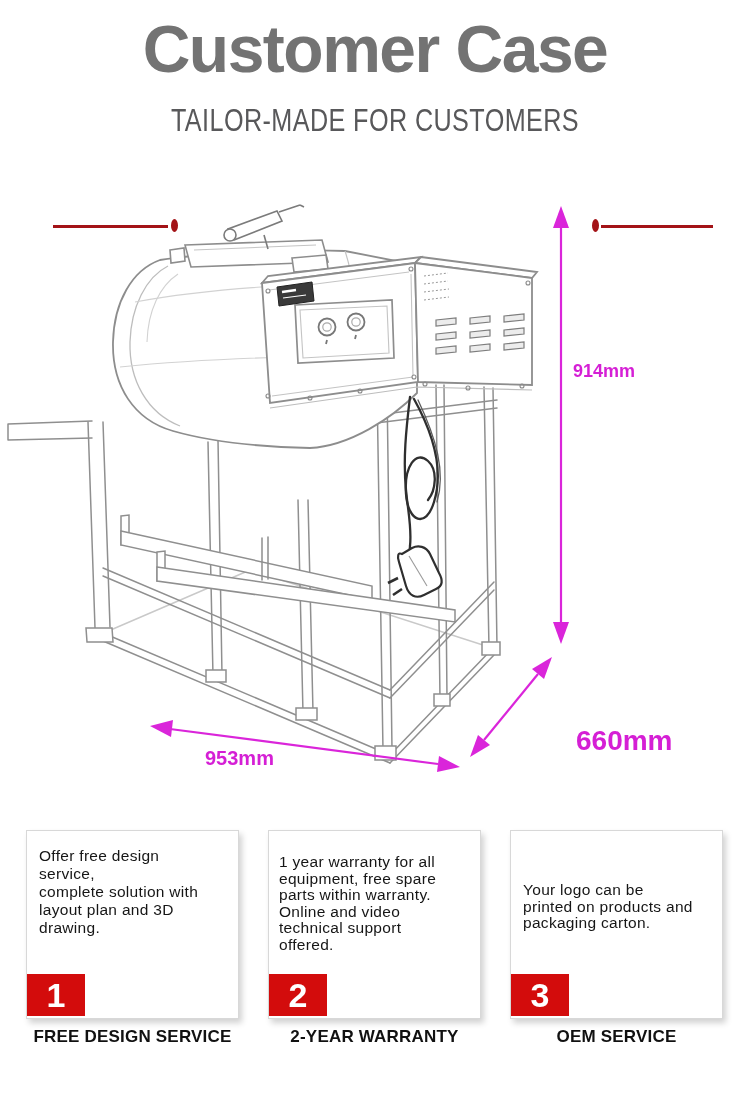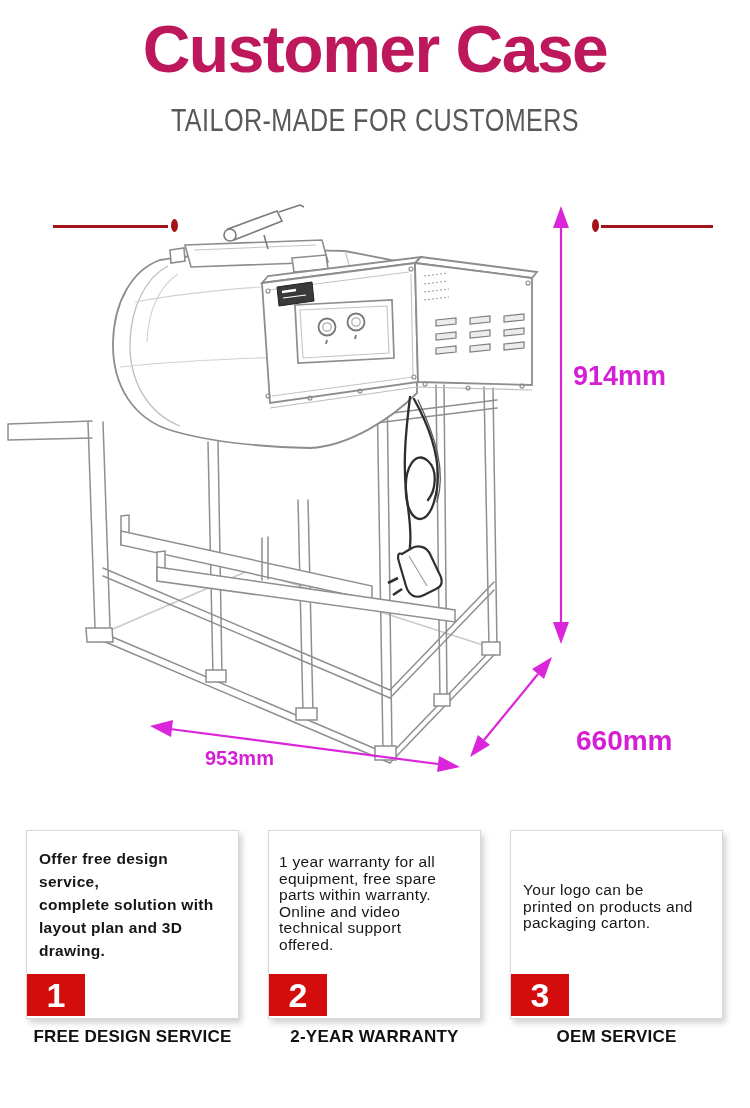--- a/index.html
+++ b/index.html
@@ -1,47 +1,47 @@
 <!DOCTYPE html>
 <html><head>
 <meta charset="utf-8">
 <style>
   html,body{margin:0;padding:0;background:#fff;}
   .page{position:relative;width:750px;height:1108px;background:#fff;overflow:hidden;
         font-family:"Liberation Sans",sans-serif;}
 
   
   .title{position:absolute;top:12px;left:0;right:0;margin:0;text-align:center;
-         font-size:66px;font-weight:700;letter-spacing:-1.5px;color:#be185d;line-height:1.15;}
+         font-size:66px;font-weight:700;letter-spacing:-1.5px;color:#737373;line-height:1.15;}
   .subtitle-row{position:absolute;top:100px;left:0;right:0;height:40px;}
   .deco-line{position:absolute;top:125px;height:2.5px;background:#a31317;}
   .deco-line.left{left:53px;width:115px;}
   .deco-line.right{left:601px;width:112px;}
   .deco-dot{position:absolute;top:119px;width:7px;height:13px;border-radius:50%;background:#a31317;}
   .deco-dot.left{left:171px;}
   .deco-dot.right{left:592px;}
   .subtitle{position:absolute;top:0;left:0;right:0;text-align:center;line-height:40px;
             font-size:31.5px;font-weight:400;color:#58585a;letter-spacing:.5px;
             transform:scaleX(.8);}
 
   
   .diagram{position:absolute;top:150px;left:0;width:750px;height:680px;}
   .diagram svg{display:block;}
   .dim{position:absolute;font-weight:700;color:#d51fd5;line-height:1.1;}
-  .dim-h{left:573px;top:362px;font-size:27px;text-align:right;}
+  .dim-h{left:573px;top:362px;font-size:18px;text-align:right;}
   .dim-d{left:536px;top:701px;font-size:28px;}
   .dim-w{left:205px;top:747px;font-size:20px;}
 
   
   .cards{position:absolute;left:26px;top:830px;display:flex;gap:29px;}
   .feature{width:213px;}
   .card{position:relative;box-sizing:border-box;width:213px;height:189px;background:#fff;
         border:1px solid #d8d8d8;box-shadow:3px 4px 6px rgba(0,0,0,.18);}
   .card-text{margin:0;color:#161616;font-size:15.5px;letter-spacing:.3px;white-space:pre-line;}
-  .card1 .card-text{padding:16px 6px 0 12px;line-height:23px;font-weight:bold;}
+  .card1 .card-text{padding:16px 6px 0 12px;line-height:18px;}
   .card2 .card-text{padding:23px 13px 0 10px;line-height:16.5px;}
   .card3 .card-text{padding:51px 4px 0 12px;line-height:16.5px;}
   .num-tab{position:absolute;left:0;bottom:2px;width:58px;height:42px;background:#d30c0c;
            color:#fff;font-size:34px;font-weight:700;display:flex;align-items:center;justify-content:center;}
   .feature-label{margin-top:8px;text-align:center;font-size:17px;font-weight:700;
                  letter-spacing:.2px;color:#111;line-height:20px;}
 </style>
 </head>
 <body>
 

